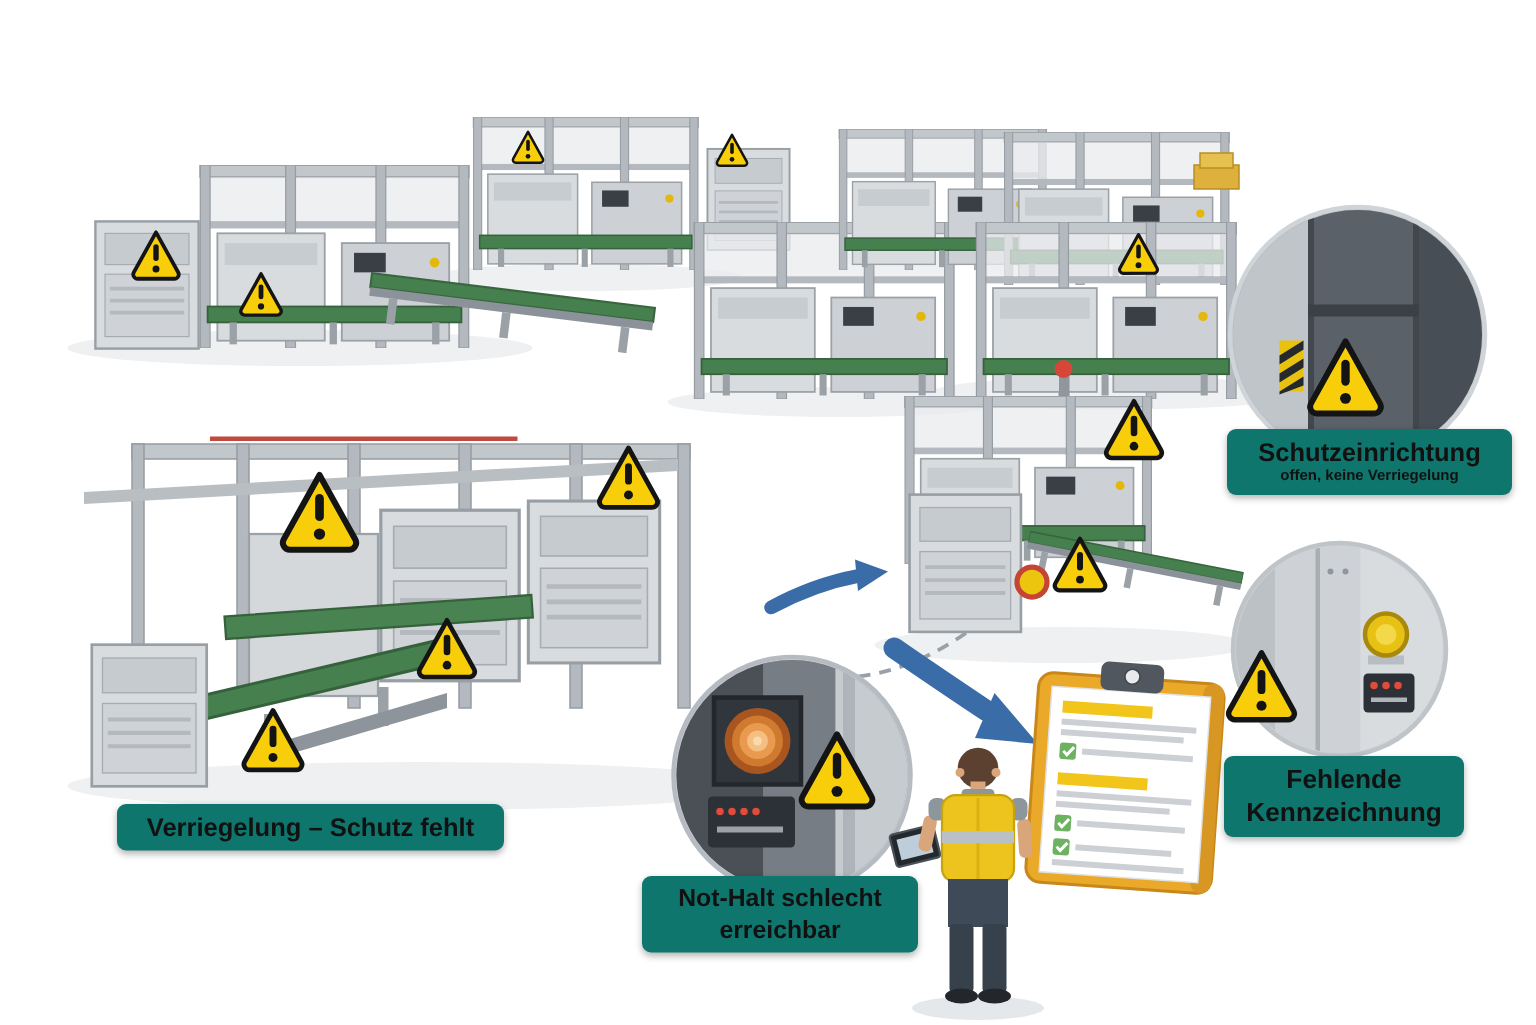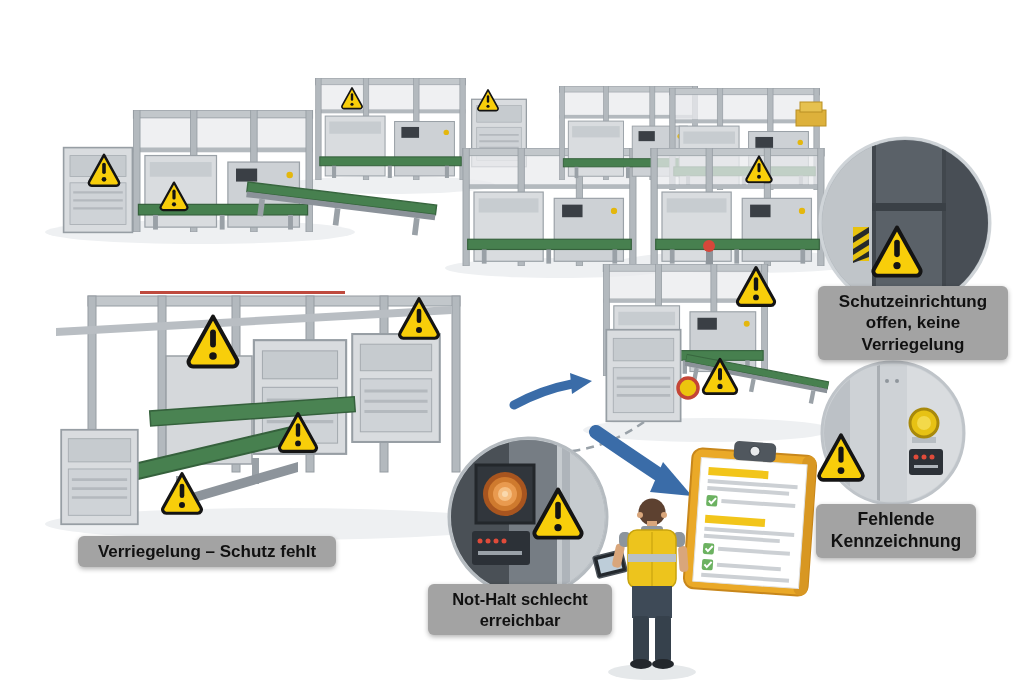--- a/index.html
+++ b/index.html
@@ -1,27 +1,27 @@
 <!DOCTYPE html>
 <html><head>
 <meta charset="utf-8">
 <style>
   html,body{margin:0;padding:0;background:#fff;}
   #canvas{position:relative;width:1024px;height:683px;background:#ffffff;overflow:hidden;
           font-family:"Liberation Sans",sans-serif;}
   #art{position:absolute;left:0;top:0;}
-  .label{position:absolute;z-index:5;background:#a3a3a3;color:#111;font-weight:bold;
+  .label{position:absolute;z-index:5;background:#0f766e;color:#111;font-weight:bold;
          text-align:center;border-radius:6px;box-shadow:0 2px 5px rgba(0,0,0,.3);
          padding:5px 6px;line-height:1.25;}
   .label .l1{display:block;}
   .label .l2{display:block;}
   #label-einzugsstelle{left:78px;top:536px;width:246px;font-size:17px;white-space:nowrap;}
   #label-schutzeinrichtung{left:818px;top:286px;width:178px;}
   #label-schutzeinrichtung .l1{font-size:17px;}
-  #label-schutzeinrichtung .l2{font-size:17px;}
+  #label-schutzeinrichtung .l2{font-size:10px;}
   #label-nothalt{left:428px;top:584px;width:172px;font-size:16.5px;}
   #label-kennzeichnung{left:816px;top:504px;width:148px;font-size:17.5px;}
 </style>
 </head>
 <body>
 
 <div id="canvas">
 
 <svg id="art" width="1024" height="683" viewBox="0 0 1024 683">
   <defs>

